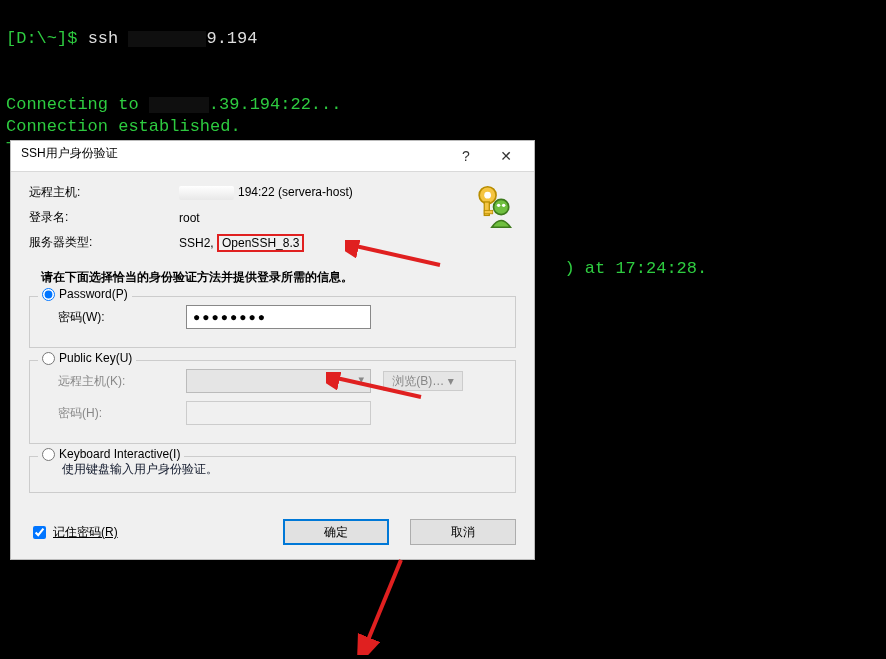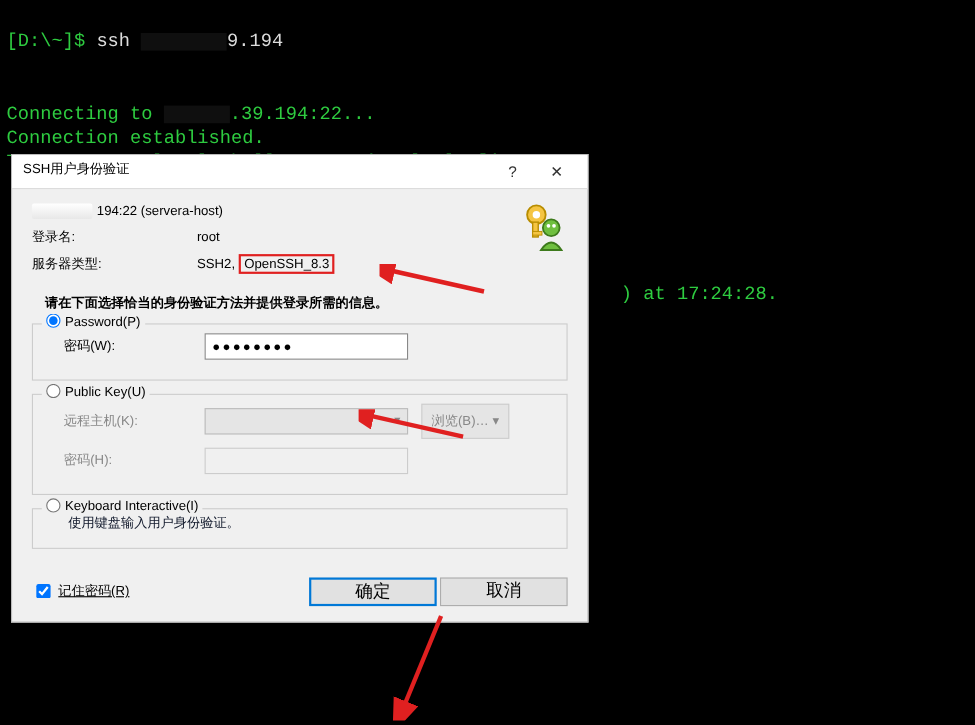--- a/index.html
+++ b/index.html
@@ -126,43 +126,43 @@
   }
   .combo::after {
     content: "▾";
     position: absolute;
     right: 6px; top: 3px;
     color: #888;
     font-size: 11px;
   }
   .btn-small {
     width: 80px;
-    height: 32px;
+    height: 20px;
     background: #e1e1e1;
     border: 1px solid #adadad;
     font-size: 12px;
     cursor: default;
   }
   .btn-small:disabled { color: #888; background: #e5e5e5; border-color:#ccc; }
   .kbd-hint { color: #0f172a; padding-left: 18px; margin-top: 4px; }
 
   .bottom-row {
     display: flex;
     align-items: center;
     padding: 8px 18px 14px 18px;
   }
   .remember { display: flex; align-items: center; gap: 4px; font-size: 12px; }
   .spacer { flex: 1; }
   .main-btn {
-    width: 116px;
+    width: 106px;
     height: 26px;
     background: #e1e1e1;
     border: 1px solid #adadad;
-    font-size: 16px;
-    margin-left: 3px;
+    font-size: 12px;
+    margin-left: 21px;
   }
   .main-btn.default { border: 2px solid #0078d7; }
 
   .arrow {
     position: absolute;
     pointer-events: none;
   }
   .arrow svg { display: block; }
 
   
@@ -196,20 +196,21 @@
         <span>?</span>
       </div>
     <div class="tbtn">
         <span>✕</span>
       </div>
   </div>
 
   <div class="body">
     <div style="position:relative;">
       <div class="info-row">
+        <div class="info-label">远程主机:</div>
         <div class="info-val">
           <span class="redacted"></span><span>194:22 (servera-host)</span>
         </div>
       </div>
       <div class="info-row">
         <div class="info-label">登录名:</div>
         <div class="info-val">root</div>
       </div>
       <div class="info-row">
         <div class="info-label">服务器类型:</div>

